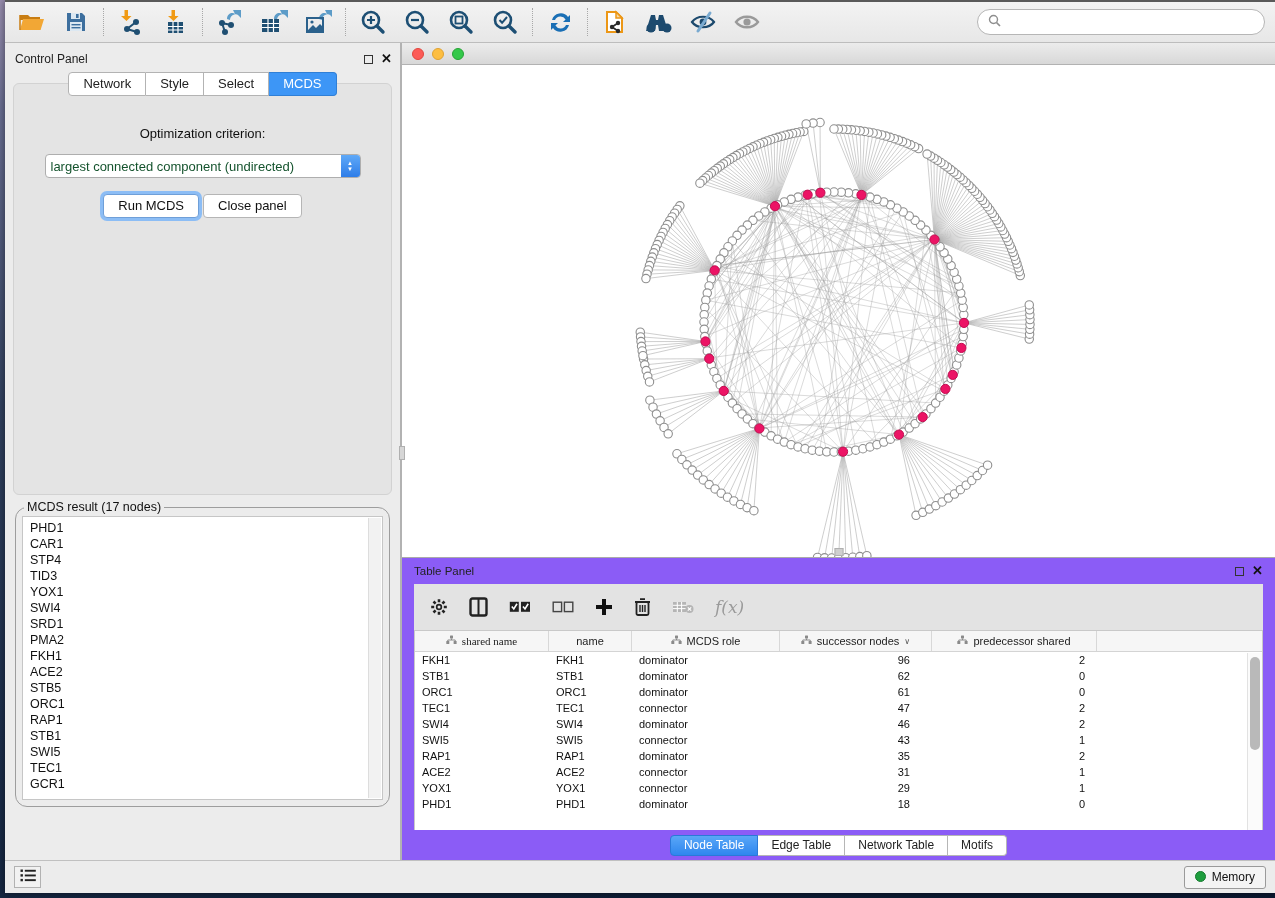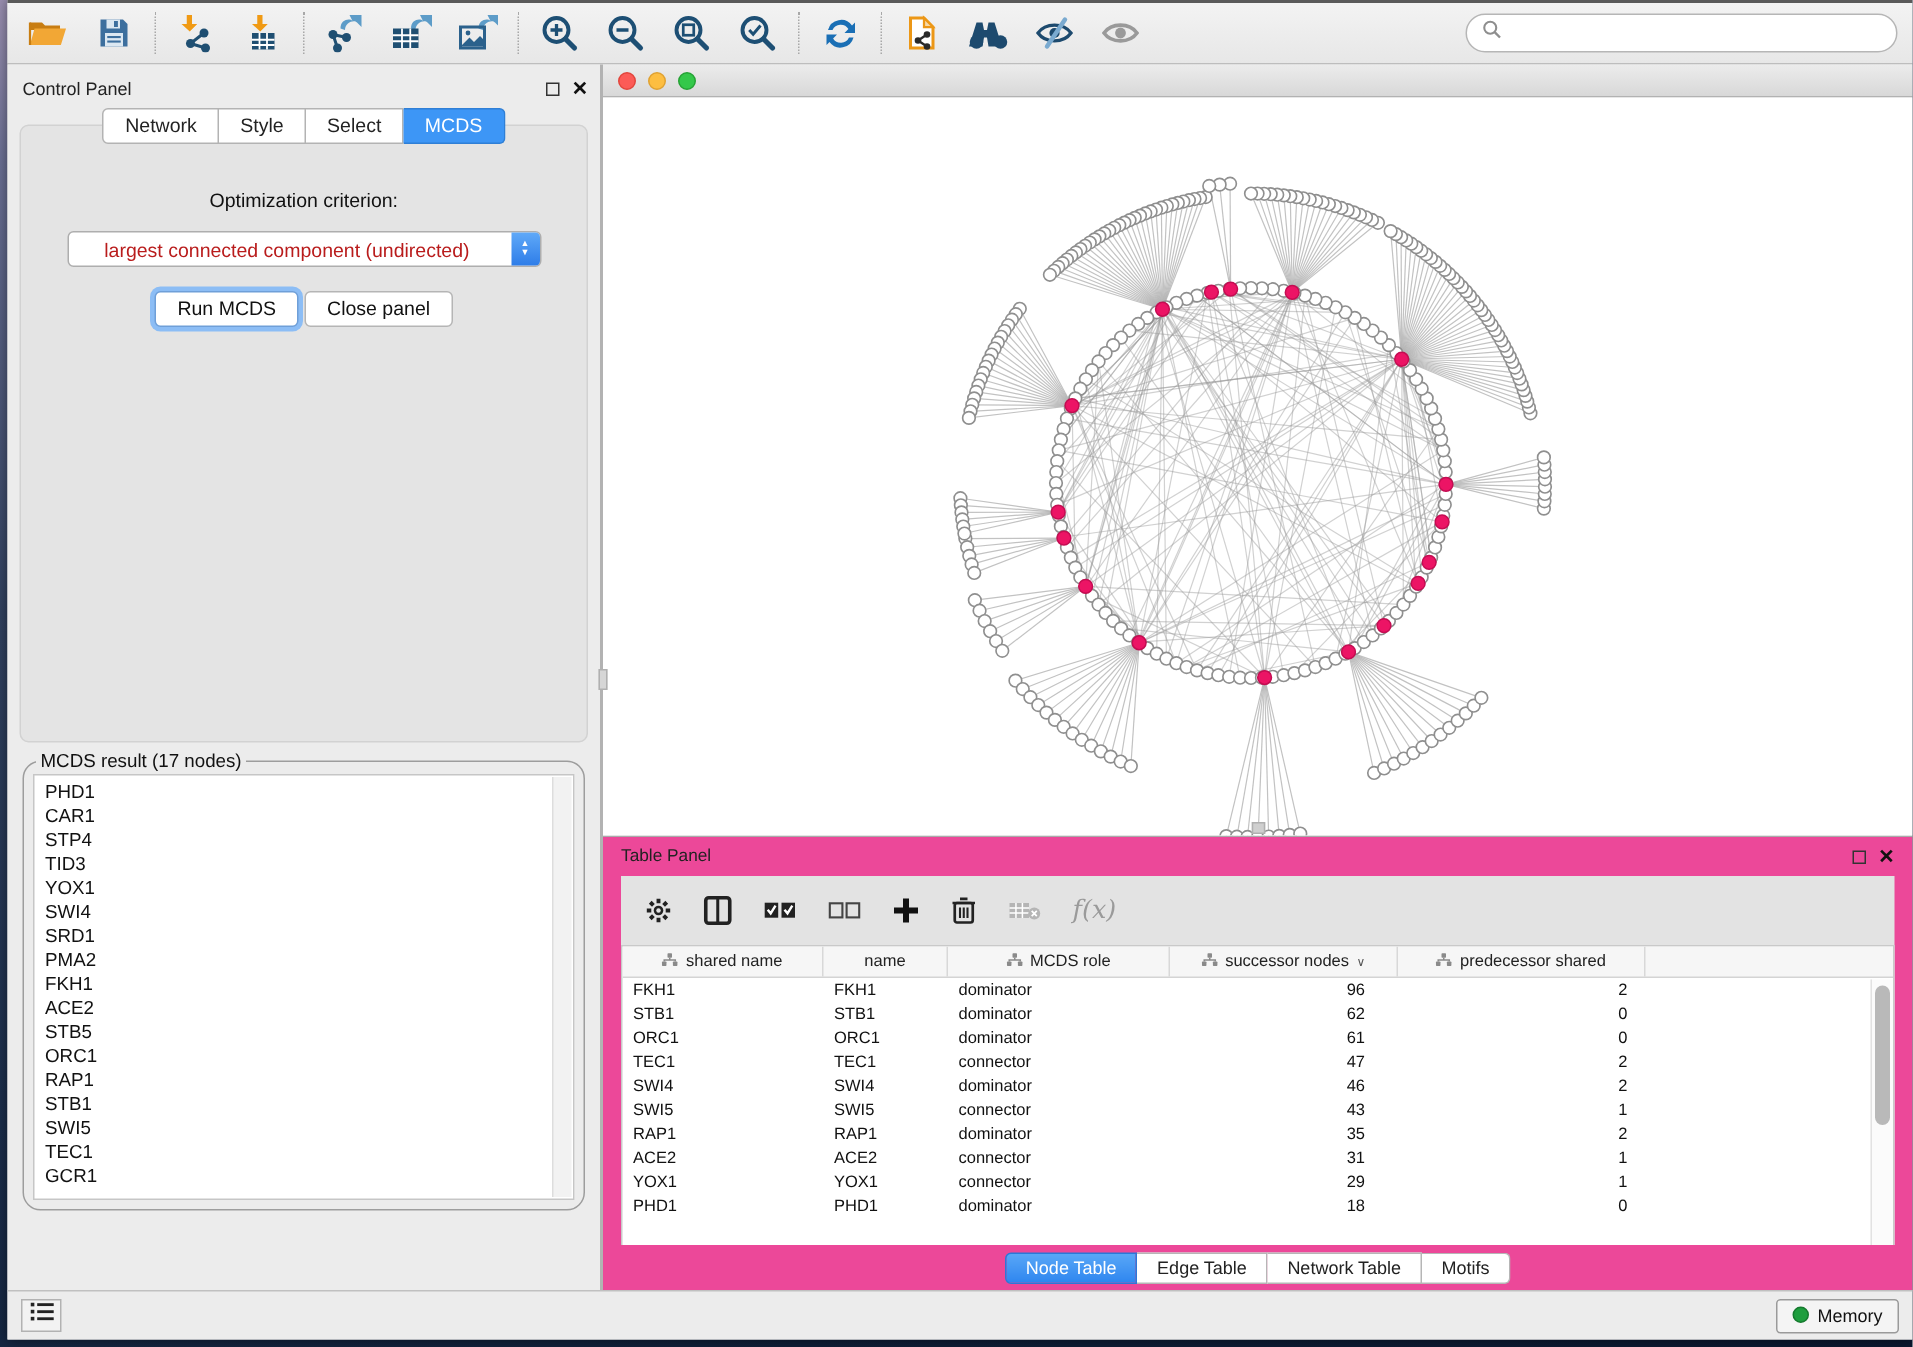--- a/index.html
+++ b/index.html
@@ -38,21 +38,21 @@
   .cp-tab { font-size:13px; color:#222; background:#fff; border:1px solid #b3b3b3; border-left:none;
     padding:3px 14px 4px; cursor:default; }
   .cp-tab:first-child { border-left:1px solid #b3b3b3; border-radius:4px 0 0 4px; }
   .cp-tab:last-child { border-radius:0 4px 4px 0; }
   .cp-tab.selected { background:#3d96f6; border-color:#2f7fd6; color:#fff; }
   .cp-inner { position:absolute; top:40px; left:8px; right:8px; height:412px;
     background:#e4e4e4; border:1px solid #d2d2d2; border-radius:6px; padding-top:42px; }
   .opt-label { text-align:center; font-size:13px; color:#111; margin-bottom:13px; }
   .combo { width:316px; height:24px; margin:0 auto; background:#fff; border:1px solid #aeaeae;
     border-radius:4px; display:flex; align-items:center; position:relative; }
-  .combo-text { flex:1; font-size:13px; color:#b91c1c; padding:0 24px; white-space:nowrap; }
+  .combo-text { flex:1; font-size:13px; color:#14532d; padding:0 5px; white-space:nowrap; }
   .combo-cap { width:19px; height:22px; background:linear-gradient(#5fa9f8,#2e7de8);
     border-radius:0 3px 3px 0; display:flex; flex-direction:column; align-items:center; justify-content:center; gap:1px; }
   .combo-cap span { color:#fff; font-size:6px; line-height:5px; }
   .cp-buttons { display:flex; justify-content:center; gap:4px; margin-top:16px; }
   .btn { font-size:13px; color:#111; background:#fff; border:1px solid #b5b5b5; border-radius:4px;
     padding:3px 14px 4px; cursor:default; }
   .btn.focus-ring { box-shadow:0 0 0 3px #8cbdf5; border-color:#6f9fd8; }
 
   .mcds-group { position:absolute; left:10px; right:10px; top:464px; bottom:53px;
     border:1px solid #9d9d9d; border-radius:12px; background:#ececec; }
@@ -77,21 +77,21 @@
   .light.yellow { background:#fdbe41; border:1px solid #e0a232; }
   .light.green { background:#34c84a; border:1px solid #26a335; }
   .net-title { position:absolute; left:0; right:0; text-align:center; font-size:12px; font-weight:bold; color:#333; }
   .net-canvas { flex:1; background:#fff; position:relative; overflow:hidden; }
   .net-hsplit { position:absolute; bottom:1px; left:50%; transform:translateX(-50%);
     width:9px; height:8px; background:#cfcfcf; border:1px solid #b0b0b0; }
   .vsplit-handle { position:absolute; left:-2px; top:403px; width:6px; height:14px;
     background:#d6d6d6; border:1px solid #b0b0b0; z-index:5; }
 
   
-  .table-panel { flex:1; background:#ec4899; display:flex; flex-direction:column;
+  .table-panel { flex:1; background:#8b5cf6; display:flex; flex-direction:column;
     padding:4px 12px 0 12px; min-height:0; }
   .tp-header { display:flex; align-items:center; height:18px; }
   .tp-title { font-size:11.5px; color:#222; }
   .tp-toolbar { height:46px; flex:0 0 46px; margin-top:4px; background:#e3e3e3;
     display:flex; align-items:center; gap:21px; padding:0 16px; }
   .tp-icon { display:flex; align-items:center; justify-content:center; }
   .fx-label { font-size:17px; font-style:italic; color:#9a9a9a; font-family:"DejaVu Serif", serif; }
 
   .tp-table { flex:1; background:#fff; border:1px solid #c9c9c9; border-bottom:none;
     position:relative; overflow:hidden; min-height:0; }
@@ -1110,21 +1110,21 @@
                 </g>
                 <circle cx="17.5" cy="9" r="4" fill="#b5b5b5"></circle>
                 <path d="M15.8 7.3 l3.4 3.4 M19.2 7.3 l-3.4 3.4" stroke="#fff" stroke-width="1.2"></path>
               </svg>
             </span>
           <span class="fx-label">f(x)</span>
         </div>
 
         <div class="tp-table">
           <div class="thead" id="tableHead">
-              <div class="th" style="width: 134px;">
+              <div class="th" style="width: 134px; font-family: Liberation Serif, serif;">
                 <span><svg width="11" height="10" viewBox="0 0 11 10">
                     <g fill="#8a8a8a">
                       <rect x="4" y="0.5" width="3" height="3" rx="0.5"></rect>
                       <rect x="0.3" y="6" width="3" height="3" rx="0.5"></rect>
                       <rect x="7.6" y="6" width="3" height="3" rx="0.5"></rect>
                       <path d="M5.5 3.5 v1.5 M1.8 6 v-1 h7.4 v1" stroke="#8a8a8a" fill="none"></path>
                     </g>
                   </svg></span>
                 <span>shared name</span>
               </div>

